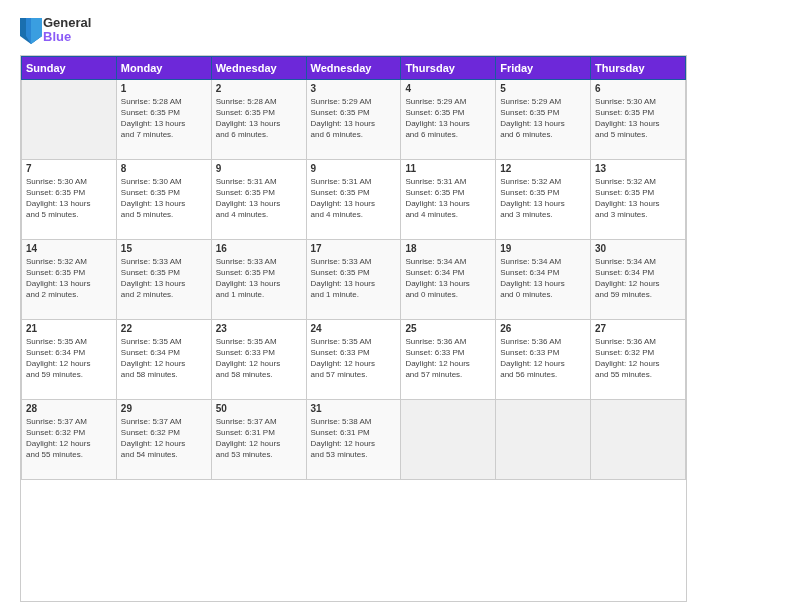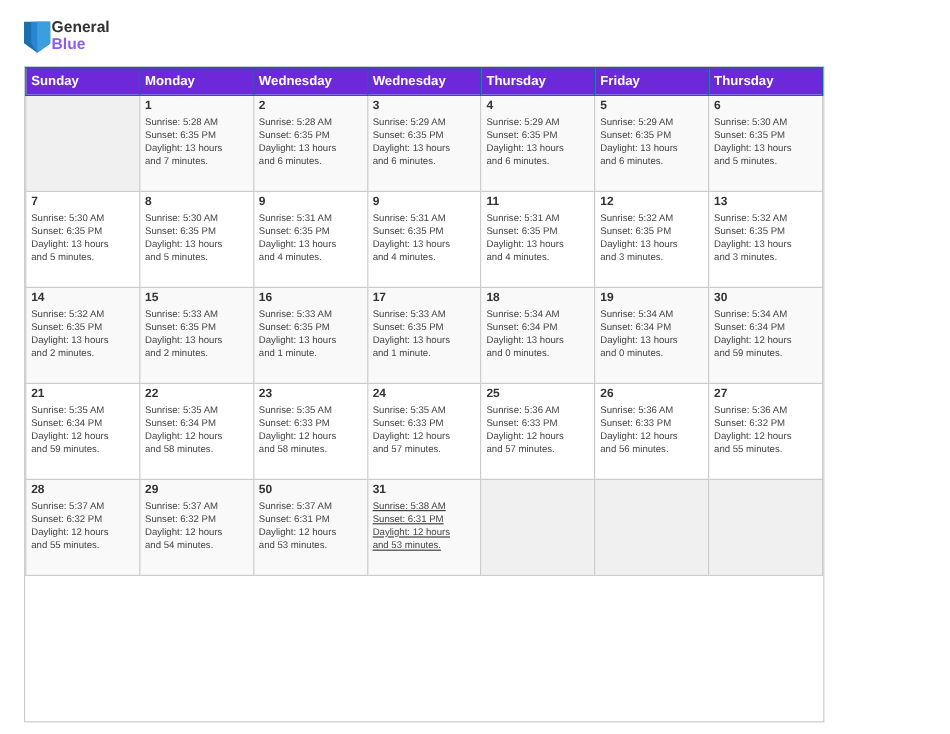--- a/index.html
+++ b/index.html
@@ -354,21 +354,21 @@
             </td>
             <td>
               <span class="day-number">50</span>
               <div class="day-info" style="white-space: pre-line;">Sunrise: 5:37 AM
 Sunset: 6:31 PM
 Daylight: 12 hours
 and 53 minutes.</div>
             </td>
             <td>
               <span class="day-number">31</span>
-              <div class="day-info" style="white-space: pre-line; text-decoration: underline;">Sunrise: 5:38 AM
+              <div class="day-info" style="white-space: pre-line;">Sunrise: 5:38 AM
 Sunset: 6:31 PM
 Daylight: 12 hours
 and 53 minutes.</div>
             </td>
             <td class="empty-cell"></td>
             <td class="empty-cell"></td>
             <td class="empty-cell"></td>
           </tr>
         </tbody>
     </table>

